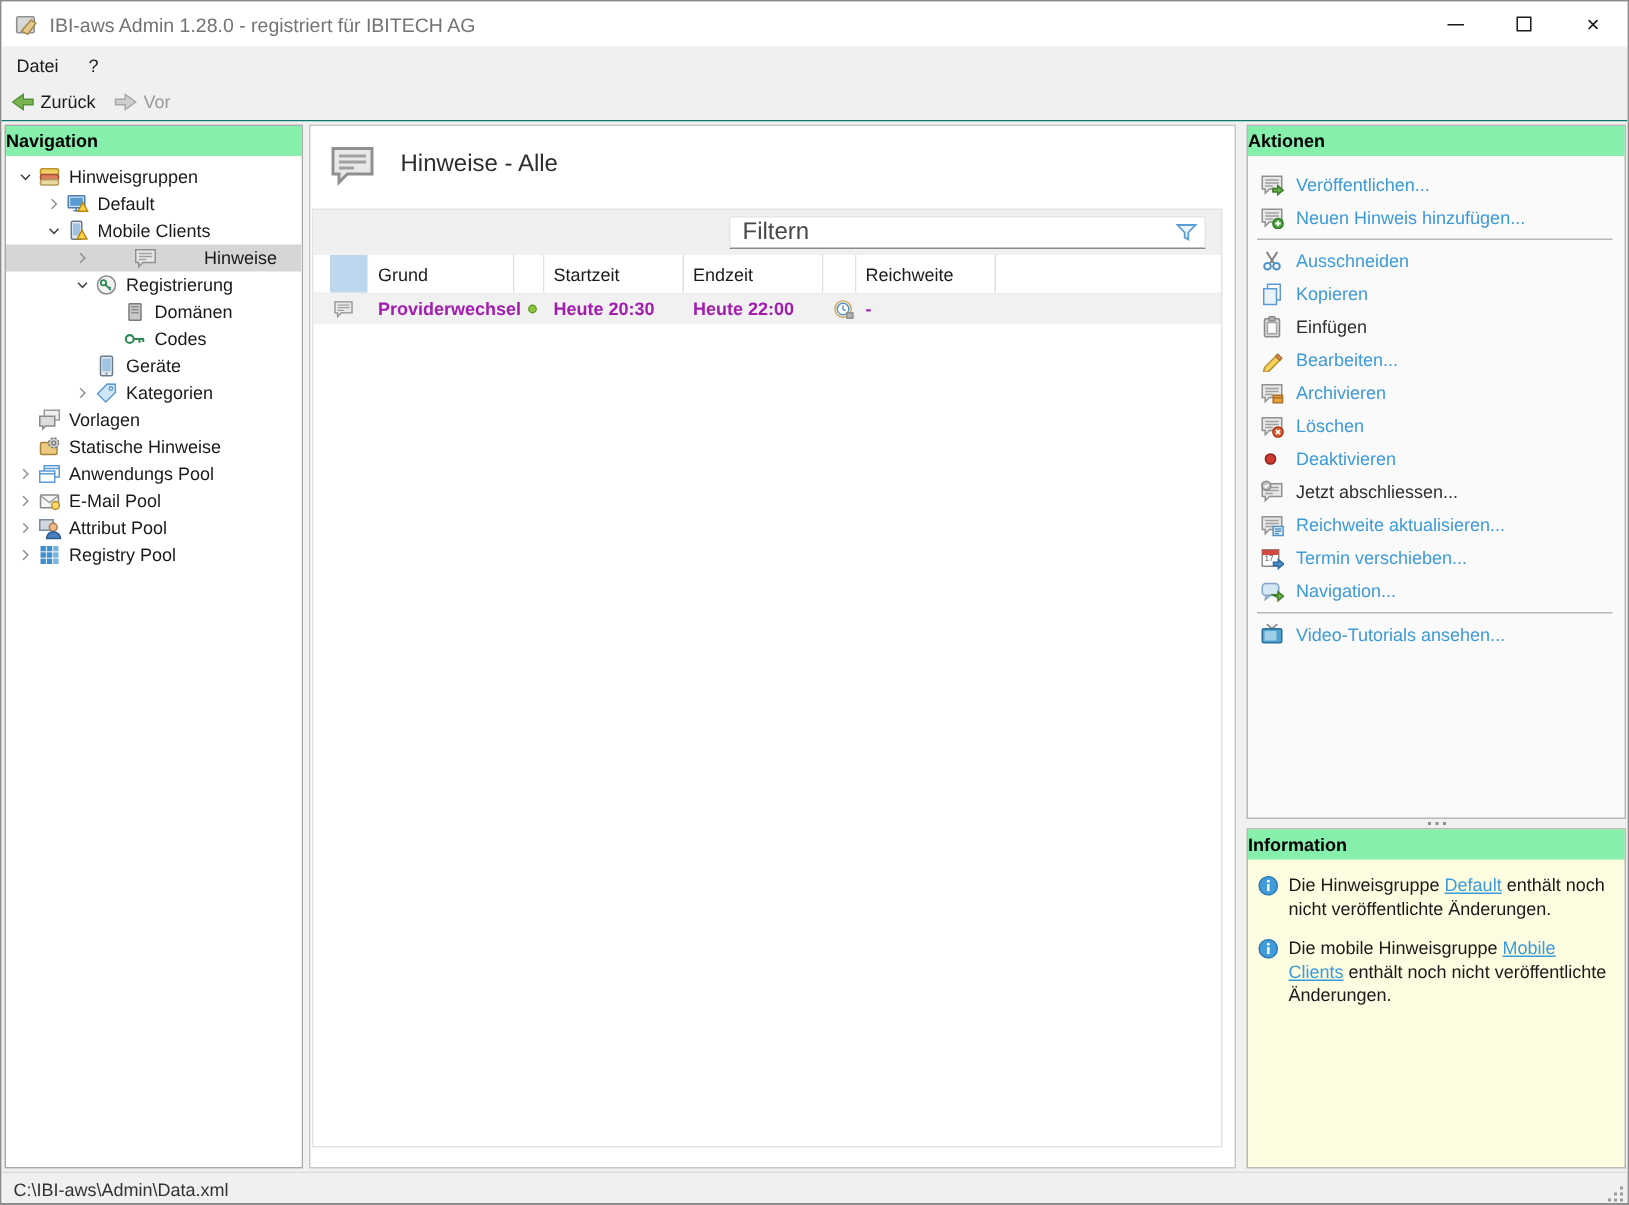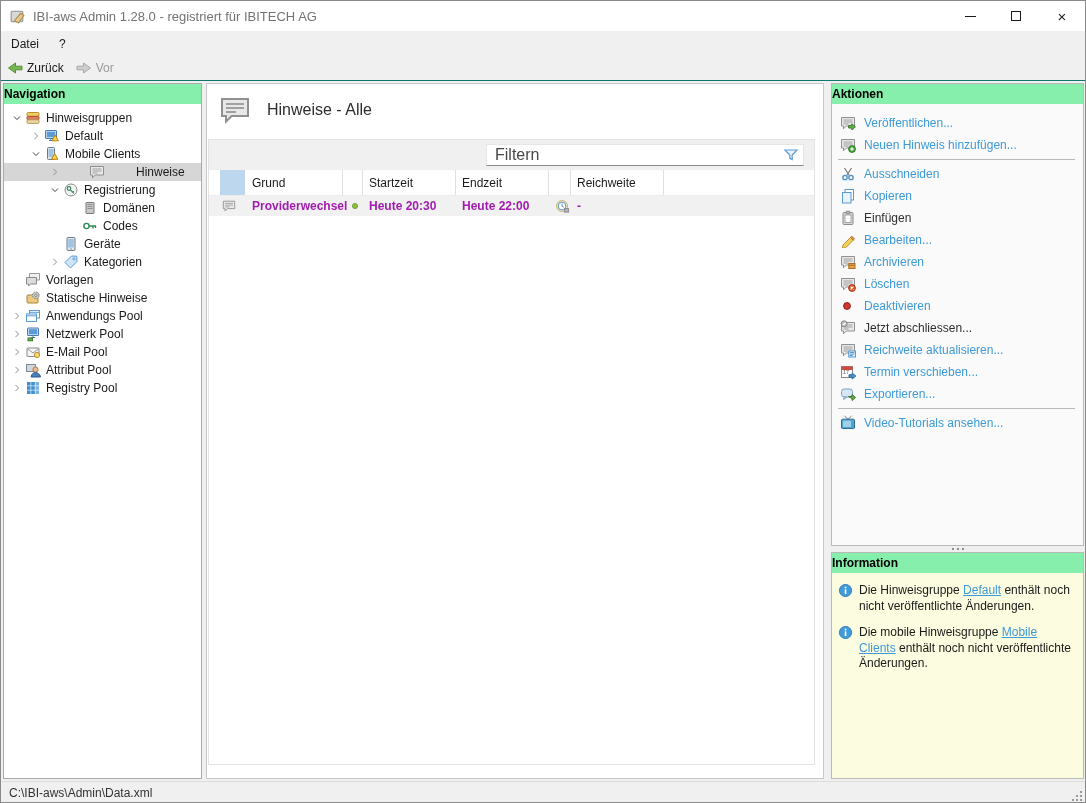--- a/index.html
+++ b/index.html
@@ -276,36 +276,20 @@
             </span>
             <span class="ticon">
               <svg width="16" height="16" viewBox="0 0 16 16" xmlns="http://www.w3.org/2000/svg">
                 <rect x="4.5" y="2.5" width="10" height="7.5" fill="#fff" stroke="#5b9bd5"></rect>
                 <path d="M4.5 4.3h10" stroke="#5b9bd5"></path>
                 <rect x="1.5" y="6" width="10" height="7.5" fill="#fff" stroke="#5b9bd5"></rect>
                 <path d="M1.5 7.8h10" stroke="#5b9bd5"></path>
               </svg>
             </span>
             <span class="tlabel">Anwendungs Pool</span>
-          </div>
-          <div class="tree-row" style="padding-left: 4px;">
-            <span class="chev">
-              <svg width="10" height="10" viewBox="0 0 16 16" xmlns="http://www.w3.org/2000/svg">
-                <path d="M5.5 3l5 5-5 5" fill="none" stroke="#8f8f8f" stroke-width="1.6"></path>
-              </svg>
-            </span>
-            <span class="ticon">
-              <svg width="16" height="16" viewBox="0 0 16 16" xmlns="http://www.w3.org/2000/svg">
-                <rect x="2.5" y="2" width="11" height="7.5" rx="0.5" fill="#cfe2f3" stroke="#4a7ab0"></rect>
-                <rect x="3.8" y="3.2" width="8.4" height="5" fill="#5b9bd5"></rect>
-                <path d="M6 11.5h4M8 9.5v2" stroke="#4a7ab0" fill="none"></path>
-                <rect x="3" y="12" width="4.5" height="2.8" fill="#67b14d" stroke="#3f7a2c"></rect>
-              </svg>
-            </span>
-            <span class="tlabel">Netzwerk Pool</span>
           </div>
           <div class="tree-row" style="padding-left: 4px;">
             <span class="chev">
               <svg width="10" height="10" viewBox="0 0 16 16" xmlns="http://www.w3.org/2000/svg">
                 <path d="M5.5 3l5 5-5 5" fill="none" stroke="#8f8f8f" stroke-width="1.6"></path>
               </svg>
             </span>
             <span class="ticon">
               <svg width="16" height="16" viewBox="0 0 16 16" xmlns="http://www.w3.org/2000/svg">
                 <rect x="2" y="4" width="12" height="8.5" rx="0.5" fill="#f5f5f5" stroke="#8a8a8a"></rect>
@@ -547,21 +531,21 @@
             <span class="alabel">Termin verschieben...</span>
           </div>
           <div class="action-row">
             <span>
               <svg width="16" height="16" viewBox="0 0 16 16" xmlns="http://www.w3.org/2000/svg">
                 <rect x="1.5" y="3" width="11" height="8" rx="2.5" fill="#d5e6f5" stroke="#7fa5c8"></rect>
                 <path d="M4 11l-.5 2.6L7 11z" fill="#d5e6f5" stroke="#7fa5c8"></path>
                 <path d="M8.5 10.5h3.5V8.5l3.6 3-3.6 3v-2z" fill="#67b14d" stroke="#3f7a2c"></path>
               </svg>
             </span>
-            <span class="alabel">Exportieren...</span>
+            <span class="alabel">Navigation...</span>
           </div>
           <div class="action-sep"></div>
           <div class="action-row">
             <span>
               <svg width="16" height="16" viewBox="0 0 16 16" xmlns="http://www.w3.org/2000/svg">
                 <path d="M4.5 1l3.5 3.2L11.5 1" fill="none" stroke="#7a7a7a"></path>
                 <rect x="1.5" y="4.2" width="13" height="9.3" rx="1" fill="#4fa3d1" stroke="#2c6e96"></rect>
                 <rect x="3" y="5.7" width="8" height="6.3" rx="0.5" fill="#9fd0e8"></rect>
               </svg>
             </span>

